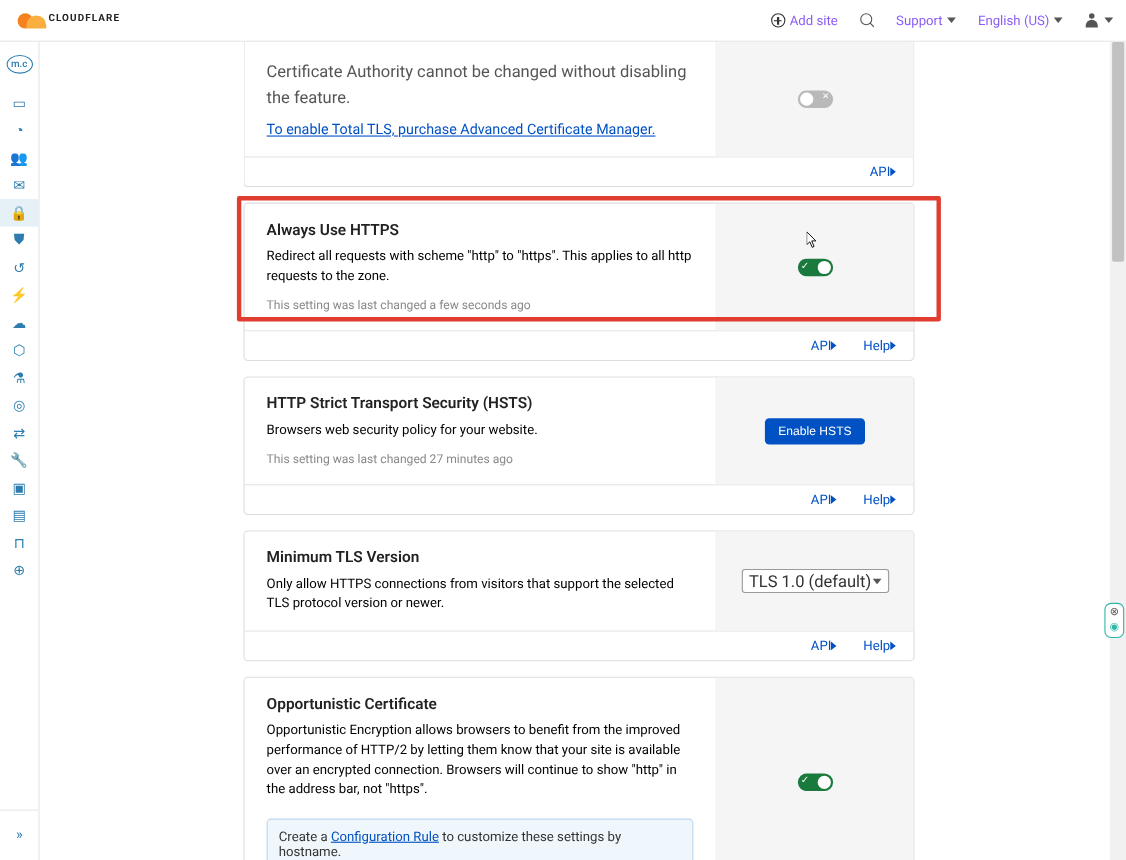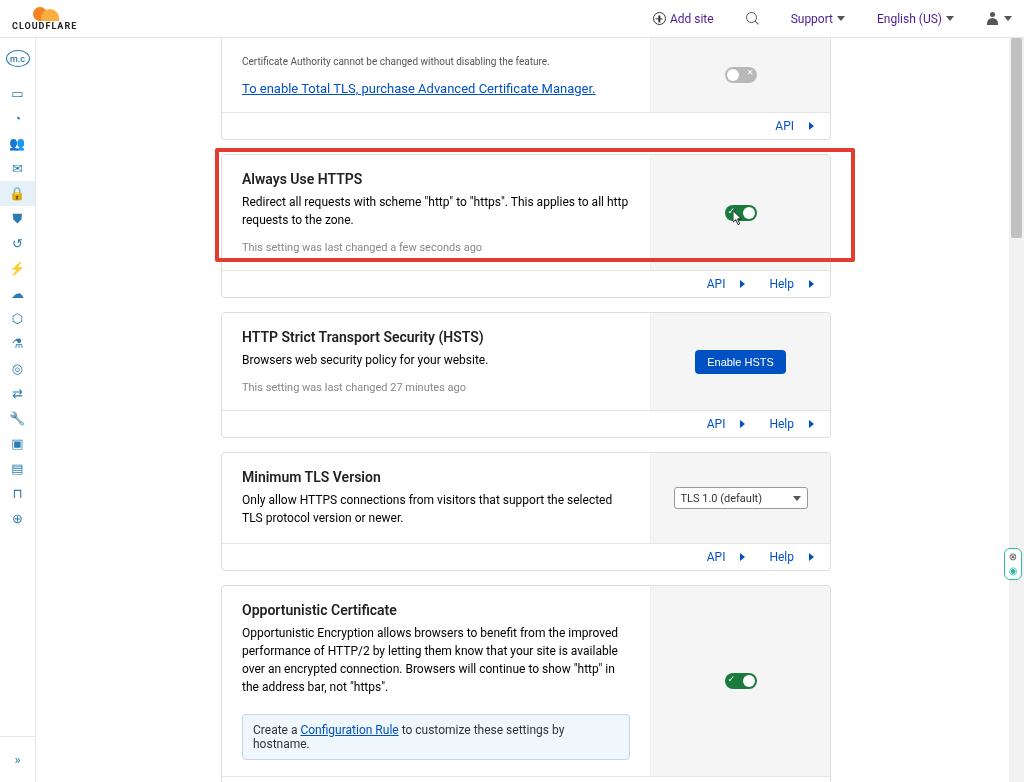--- a/index.html
+++ b/index.html
@@ -1,24 +1,24 @@
 <!DOCTYPE html>
 <html><head>
 <meta charset="utf-8">
 <style>
   * { box-sizing: border-box; margin: 0; padding: 0; }
   body { font-family: -apple-system, BlinkMacSystemFont, "Segoe UI", Roboto, Arial, sans-serif; background: #fff; color: #333; font-size: 13px; }
   .topbar { height: 38px; border-bottom: 1px solid #e5e5e5; display: flex; align-items: center; padding: 0 12px; }
-  .logo { display:flex; flex-direction:column; align-items:center; }
+  .logo { display:flex; flex-direction:row; }
   .logo-cloud { width:32px; height:14px; position:relative; }
   .logo-cloud::before{content:"";position:absolute;bottom:0;left:4px;width:14px;height:14px;border-radius:50%;background:#f6821f;}
   .logo-cloud::after{content:"";position:absolute;bottom:0;left:12px;width:18px;height:12px;border-radius:9px 9px 0 0;background:#faae40;}
   .logo-text { font-size:9px; font-weight:700; letter-spacing:1px; color:#222; }
   .topbar-spacer { flex:1; }
-  .topbar-item { display:flex; align-items:center; gap:4px; margin-left:32px; color:#4c1d95; cursor:pointer; font-size:12px; }
+  .topbar-item { display:flex; align-items:center; gap:4px; margin-left:20px; color:#8b5cf6; cursor:pointer; font-size:12px; }
   .caret-down { display:inline-block; width:0; height:0; border-left:4px solid transparent; border-right:4px solid transparent; border-top:5px solid #555; }
   .plus-circle{width:13px;height:13px;border:1.3px solid #333;border-radius:50%;position:relative;}
   .plus-circle::before{content:"";position:absolute;left:50%;top:50%;width:7px;height:1.3px;background:#333;transform:translate(-50%,-50%);}
   .plus-circle::after{content:"";position:absolute;left:50%;top:50%;width:1.3px;height:7px;background:#333;transform:translate(-50%,-50%);}
   .search-ico{width:13px;height:13px;position:relative;}
   .search-ico::before{content:"";position:absolute;width:9px;height:9px;border:1.3px solid #555;border-radius:50%;}
   .search-ico::after{content:"";position:absolute;width:5px;height:1.3px;background:#555;left:8px;top:10px;transform:rotate(45deg);}
   .person-ico{width:14px;height:14px;position:relative;}
   .person-ico::before{content:"";position:absolute;left:4px;top:0;width:5px;height:5px;border-radius:50%;background:#555;}
   .person-ico::after{content:"";position:absolute;left:1px;top:6px;width:11px;height:7px;border-radius:6px 6px 0 0;background:#555;}
@@ -32,32 +32,32 @@
   .sidebar-bottom{margin-top:auto;margin-bottom:10px;width:100%;display:flex;justify-content:center;border-top:1px solid #e5e5e5;padding-top:10px;}
   .content { flex:1; overflow-y:auto; background:#fff; padding: 0 0 40px 185px; position:relative;}
   .card{width:610px;border:1px solid #ddd;border-radius:4px;margin-top:14px;background:#fff;position:relative;}
   .card-body{display:flex;}
   .card-main{flex:1;padding:16px 20px;}
   .card-side{width:180px;border-left:1px solid #eee;background:#f5f5f5;display:flex;align-items:center;justify-content:center;border-radius:0 4px 0 0;}
   .card-title{font-size:14px;font-weight:600;color:#222;margin-bottom:6px;}
   .card-desc{font-size:12px;color:#000000;line-height:1.5;}
   .card-meta{font-size:11px;color:#888;margin-top:12px;}
   .card-footer{border-top:1px solid #e5e5e5;padding:6px 16px;display:flex;justify-content:flex-end;gap:24px;font-size:12px;}
-  .footer-link{color:#0051c3;cursor:pointer;display:flex;align-items:center;gap:15px;}
+  .footer-link{color:#0051c3;cursor:pointer;display:flex;align-items:center;gap:0;}
   .caret-right{display:inline-block;width:0;height:0;border-top:4px solid transparent;border-bottom:4px solid transparent;border-left:5px solid #0051c3;}
   .toggle{width:32px;height:16px;border-radius:8px;position:relative;cursor:pointer;}
   .toggle.on{background:#1a7a3d;}
   .toggle.off{background:#b9b9b9;}
   .toggle .knob{position:absolute;width:12px;height:12px;background:#fff;border-radius:50%;top:2px;}
   .toggle.on .knob{right:2px;}
   .toggle.off .knob{left:2px;}
   .toggle.on::before{content:"✓";position:absolute;left:3px;top:1px;font-size:9px;color:#fff;}
   .toggle.off::after{content:"✕";position:absolute;right:3px;top:1px;font-size:8px;color:#fff;}
   .btn-primary{background:#0051c3;color:#fff;border:none;border-radius:4px;padding:6px 12px;font-size:11px;cursor:pointer;}
-  .select{width:134px;height:22px;border:1px solid #999;border-radius:3px;font-size:11px;padding:0 6px;display:flex;align-items:center;justify-content:space-between;background:#fff;cursor:pointer;}
+  .select{width:134px;height:22px;border:1px solid #999;border-radius:3px;font-size:15px;padding:0 6px;display:flex;align-items:center;justify-content:space-between;background:#fff;cursor:pointer;}
   .info-box{border:1px solid #bcd6f0;background:#eff6fc;border-radius:4px;padding:8px 10px;margin-top:18px;font-size:12px;color:#333;}
   .info-box a{color:#0051c3;text-decoration:underline;cursor:pointer;}
   .link{color:#0051c3;text-decoration:underline;cursor:pointer;}
   .highlight-frame{position:absolute;border:4px solid #e03c2f;border-radius:2px;pointer-events:none;z-index:5;}
   .cursor{position:absolute;width:10px;height:16px;z-index:20;pointer-events:none;}
   .widget-stack{position:fixed;right:2px;top:548px;border:1px solid #2bb7a9;border-radius:6px;background:#fff;padding:2px;display:flex;flex-direction:column;gap:2px;}
   .widget-stack .w{width:12px;height:12px;font-size:10px;text-align:center;line-height:12px;color:#555;}
   .scrollbar-track{position:fixed;right:0;top:38px;width:15px;bottom:0;background:#f1f1f1;}
   .scrollbar-thumb{position:absolute;left:2px;right:2px;top:0;height:200px;background:#c1c1c1;border-radius:2px;}
 </style>
@@ -155,21 +155,21 @@
           <span class="ni">»</span>
         </div>
     </div>
   </div>
 
   <div class="content">
 
     <div class="card" style="margin-top:0;border-top:none;border-radius:0 0 4px 4px;">
       <div class="card-body">
         <div class="card-main">
-          <div class="card-desc" style="font-size:10px;color:#555;">Certificate Authority cannot be changed without disabling the feature.</div>
+          <div class="card-desc" style="font-size:15px;color:#555;">Certificate Authority cannot be changed without disabling the feature.</div>
           <div style="margin-top:12px;"><span class="link">To enable Total TLS, purchase Advanced Certificate Manager.</span></div>
         </div>
         <div class="card-side">
           <div class="toggle off">
               <div class="knob"></div>
             </div>
         </div>
       </div>
       <div class="card-footer">
         <span class="footer-link">

